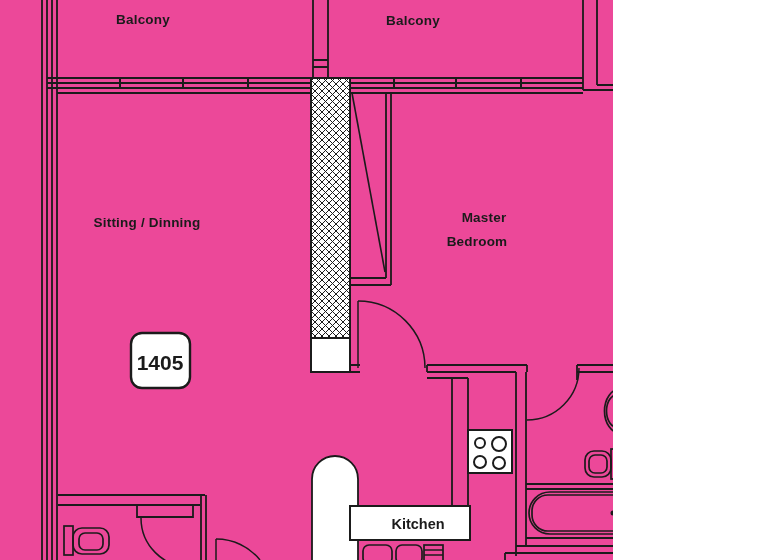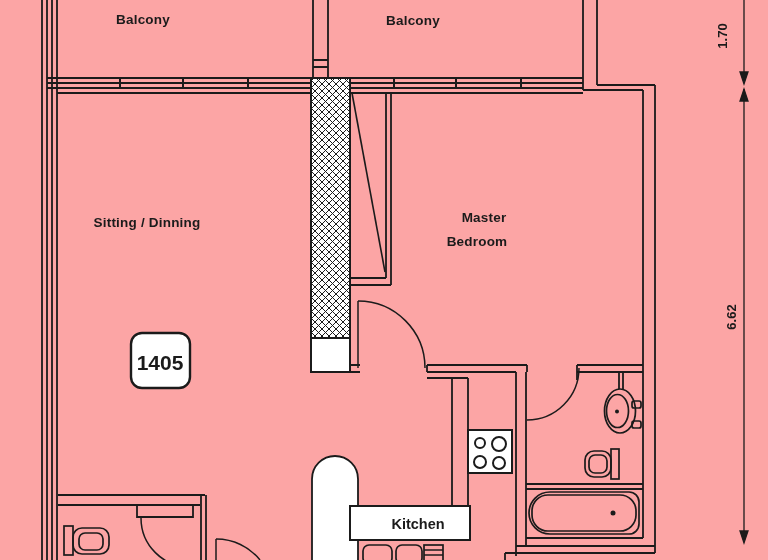--- a/index.html
+++ b/index.html
@@ -1,16 +1,16 @@
 <!DOCTYPE html>
 <html><head>
 <meta charset="utf-8">
 <style>
   html,body{margin:0;padding:0;background:#ffffff;}
-  #stage{position:relative;width:768px;height:560px;background:#fca5a5;overflow:hidden;
+  #stage{position:relative;width:613px;height:560px;background:#ec4899;overflow:hidden;
          font-family:"Liberation Sans", sans-serif;text-align:right;}
   svg{display:block;}
   text{font-family:"Liberation Sans", sans-serif;font-weight:bold;fill:#1b1b1b;}
   .room-label{font-size:13.5px;letter-spacing:.2px;}
   .dim-label{font-size:13px;}
   .unit-label{font-size:21px;}
   .kitchen-label{font-size:14.5px;}
 </style>
 </head>
 <body>

